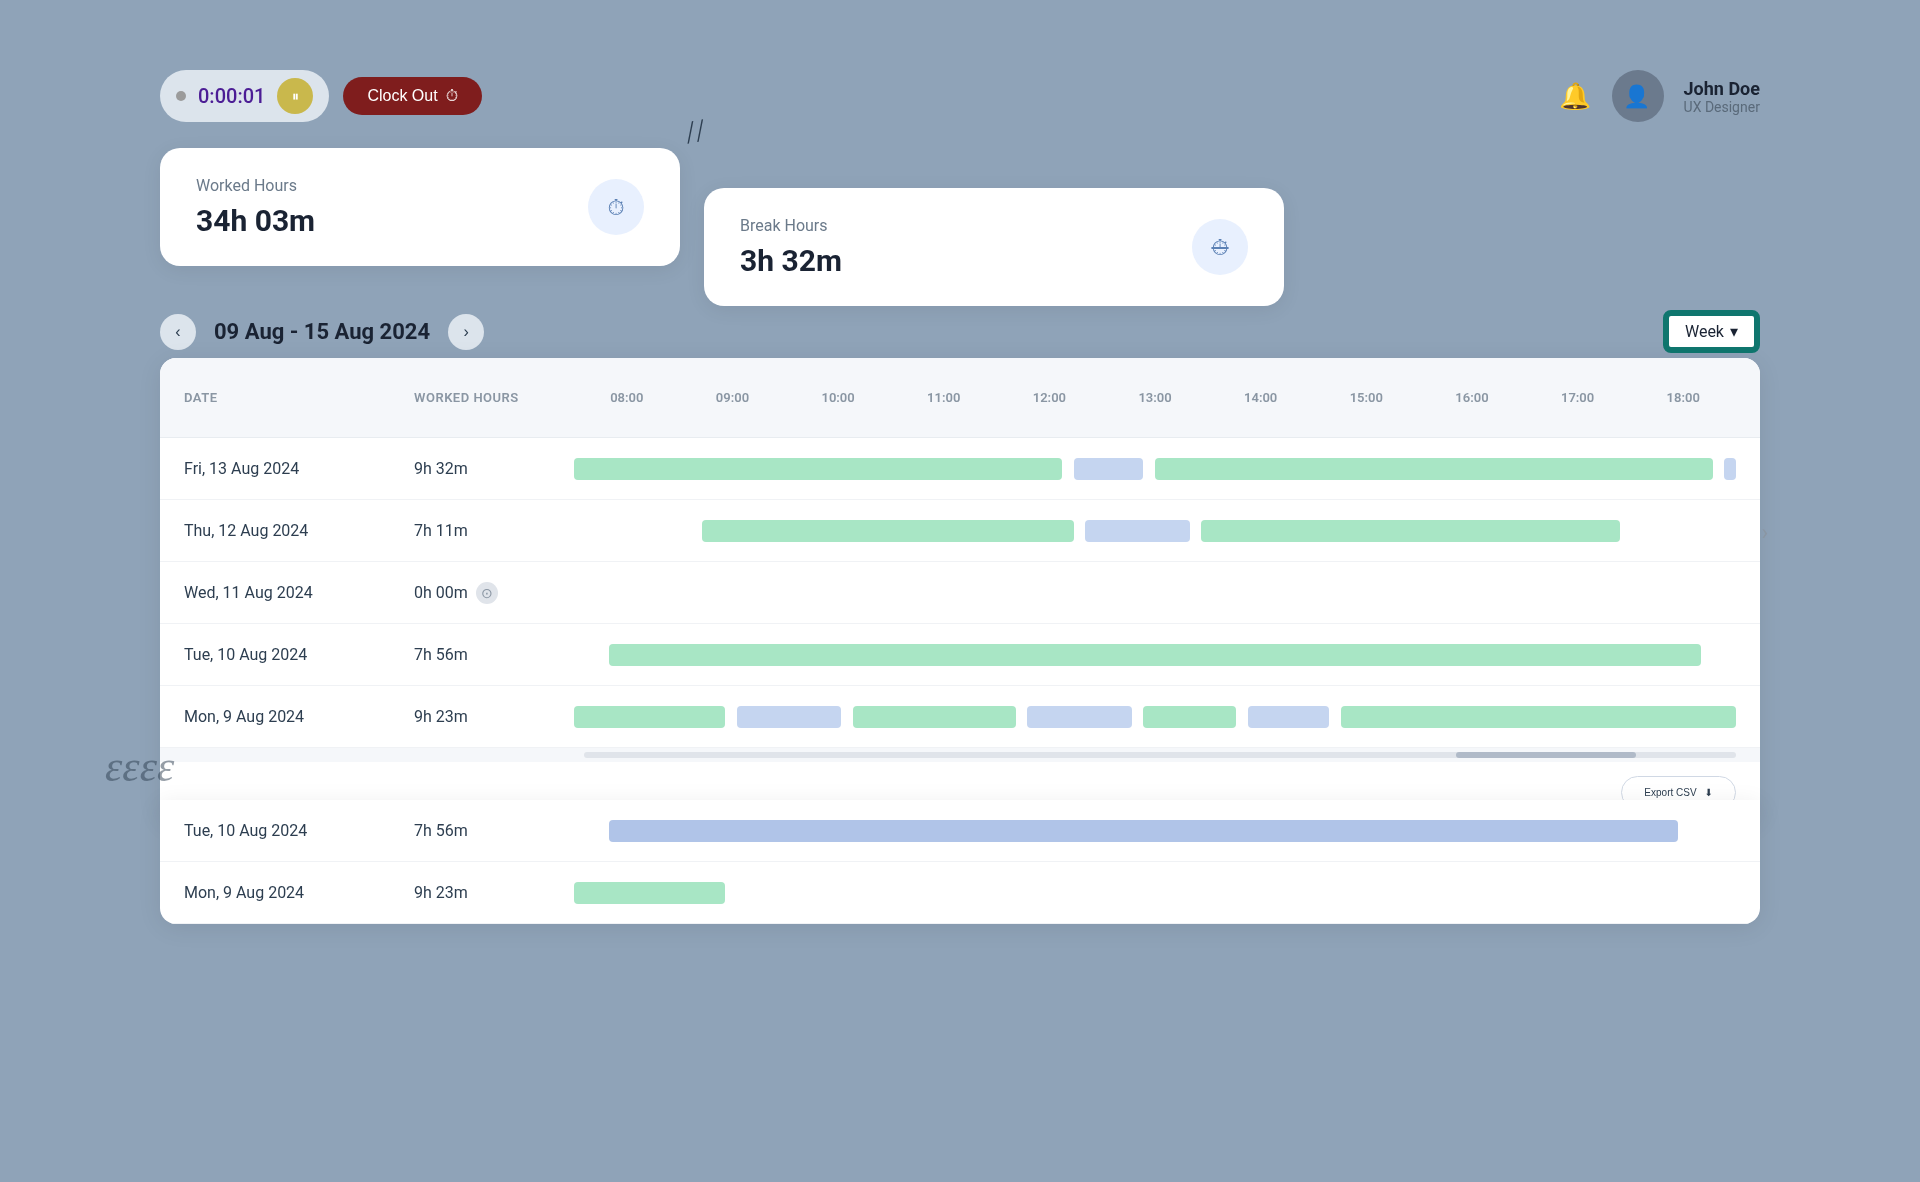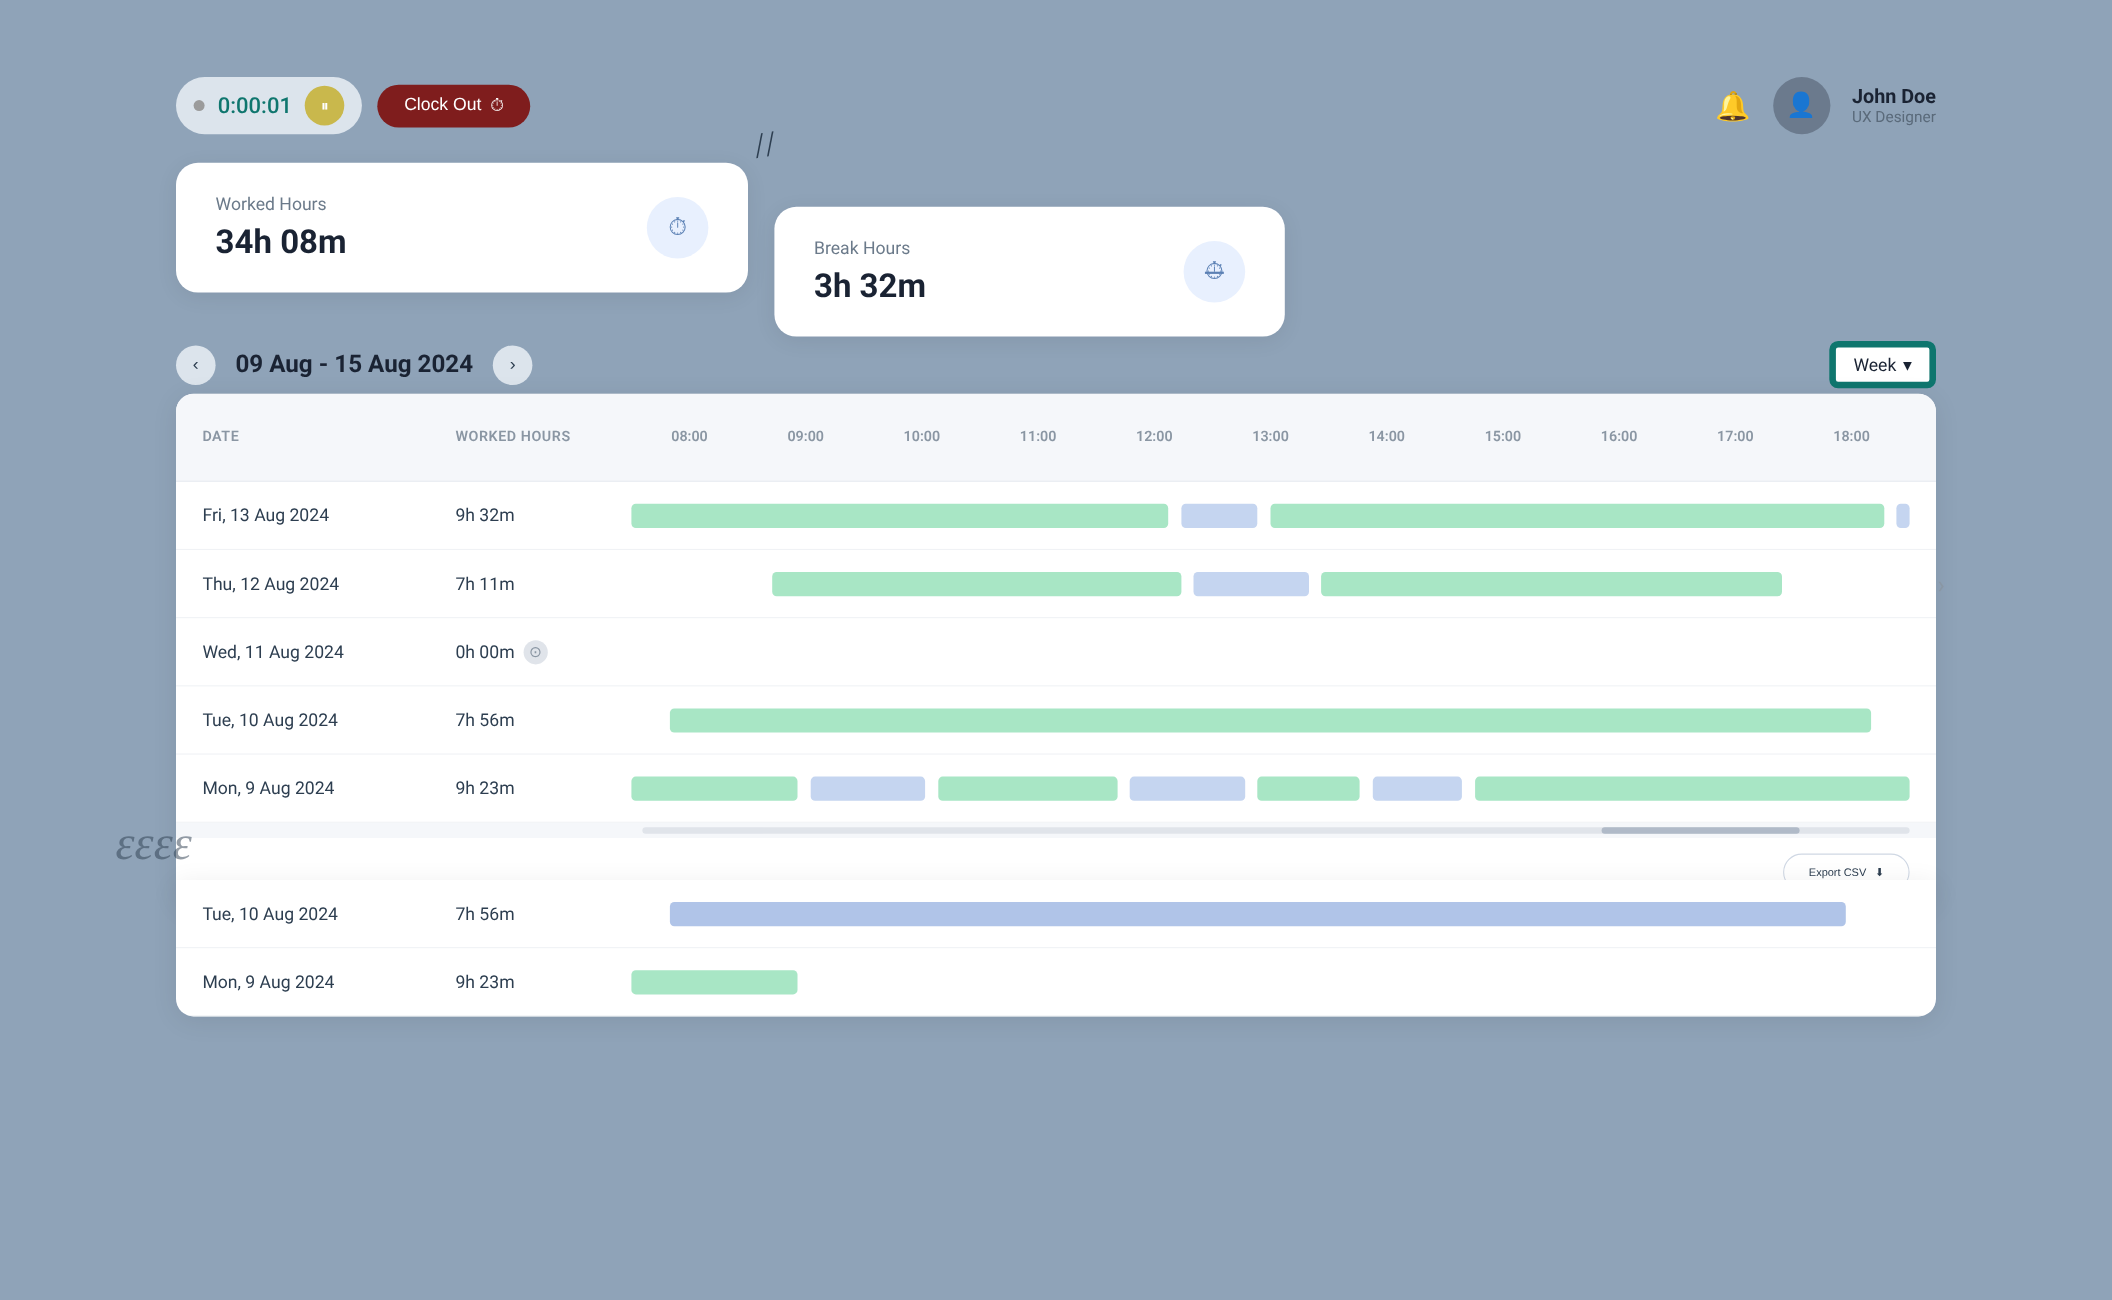--- a/index.html
+++ b/index.html
@@ -35,21 +35,21 @@
     .timer-dot {
       width: 10px;
       height: 10px;
       background: #9b9b9b;
       border-radius: 50%;
     }
 
     .timer-value {
       font-size: 20px;
       font-weight: 500;
-      color: #0f766e;
+      color: #4c1d95;
     }
 
     .pause-btn {
       width: 36px;
       height: 36px;
       background: #c9b84c;
       border-radius: 50%;
       border: none;
       cursor: pointer;
       display: flex;
@@ -148,21 +148,21 @@
       align-items: center;
       justify-content: space-between;
       box-shadow: 0 4px 20px rgba(0,0,0,0.07);
     }
 
     .card-worked {
       width: 520px;
     }
 
     .card-break {
-      width: 464px;
+      width: 580px;
       margin-top: 40px;
     }
 
     .card-text .card-label {
       font-size: 16px;
       color: #6b7a8a;
       margin-bottom: 8px;
     }
 
     .card-text .card-value {
@@ -457,21 +457,21 @@
     </div>
   </div>
 </div>
 
 <div class="deco-slash">/ /</div>
 
 <div class="cards-area">
   <div class="card card-worked">
     <div class="card-text">
       <div class="card-label">Worked Hours</div>
-      <div class="card-value">34h 08m</div>
+      <div class="card-value">34h 03m</div>
     </div>
     <div class="card-icon-wrap">
       <span>⏱</span>
     </div>
   </div>
 
   <div class="card card-break">
     <div class="card-text">
       <div class="card-label">Break Hours</div>
       <div class="card-value">3h 32m</div>

